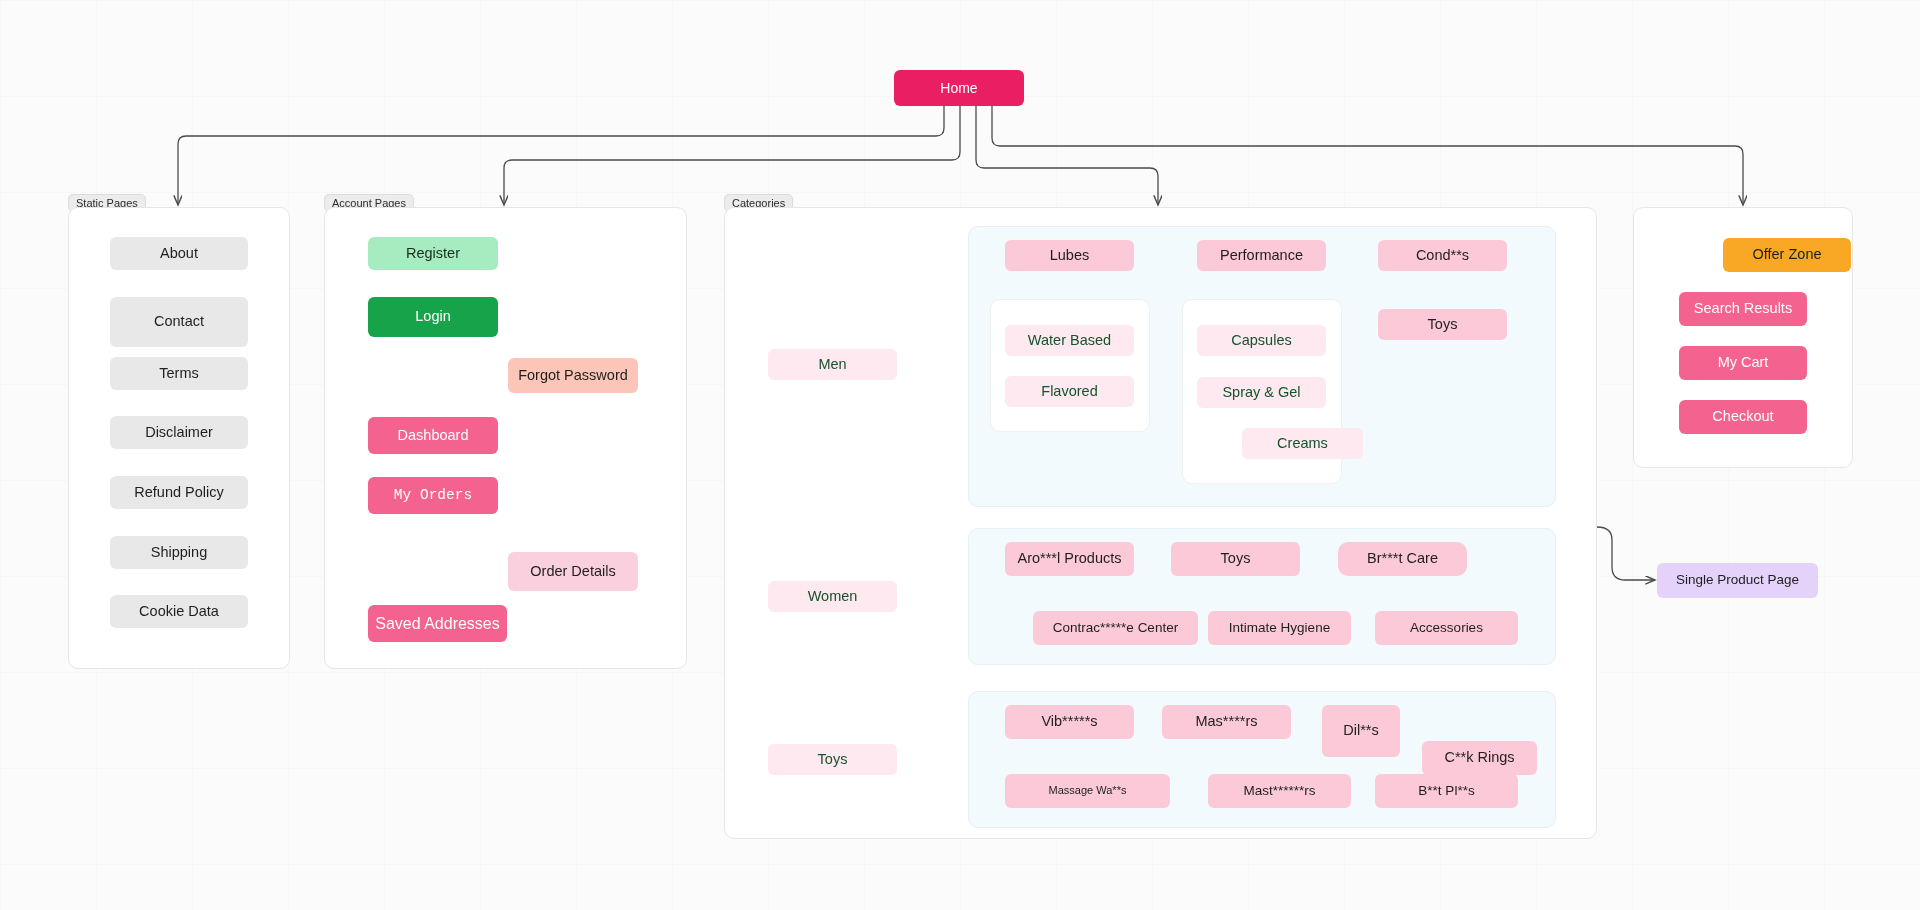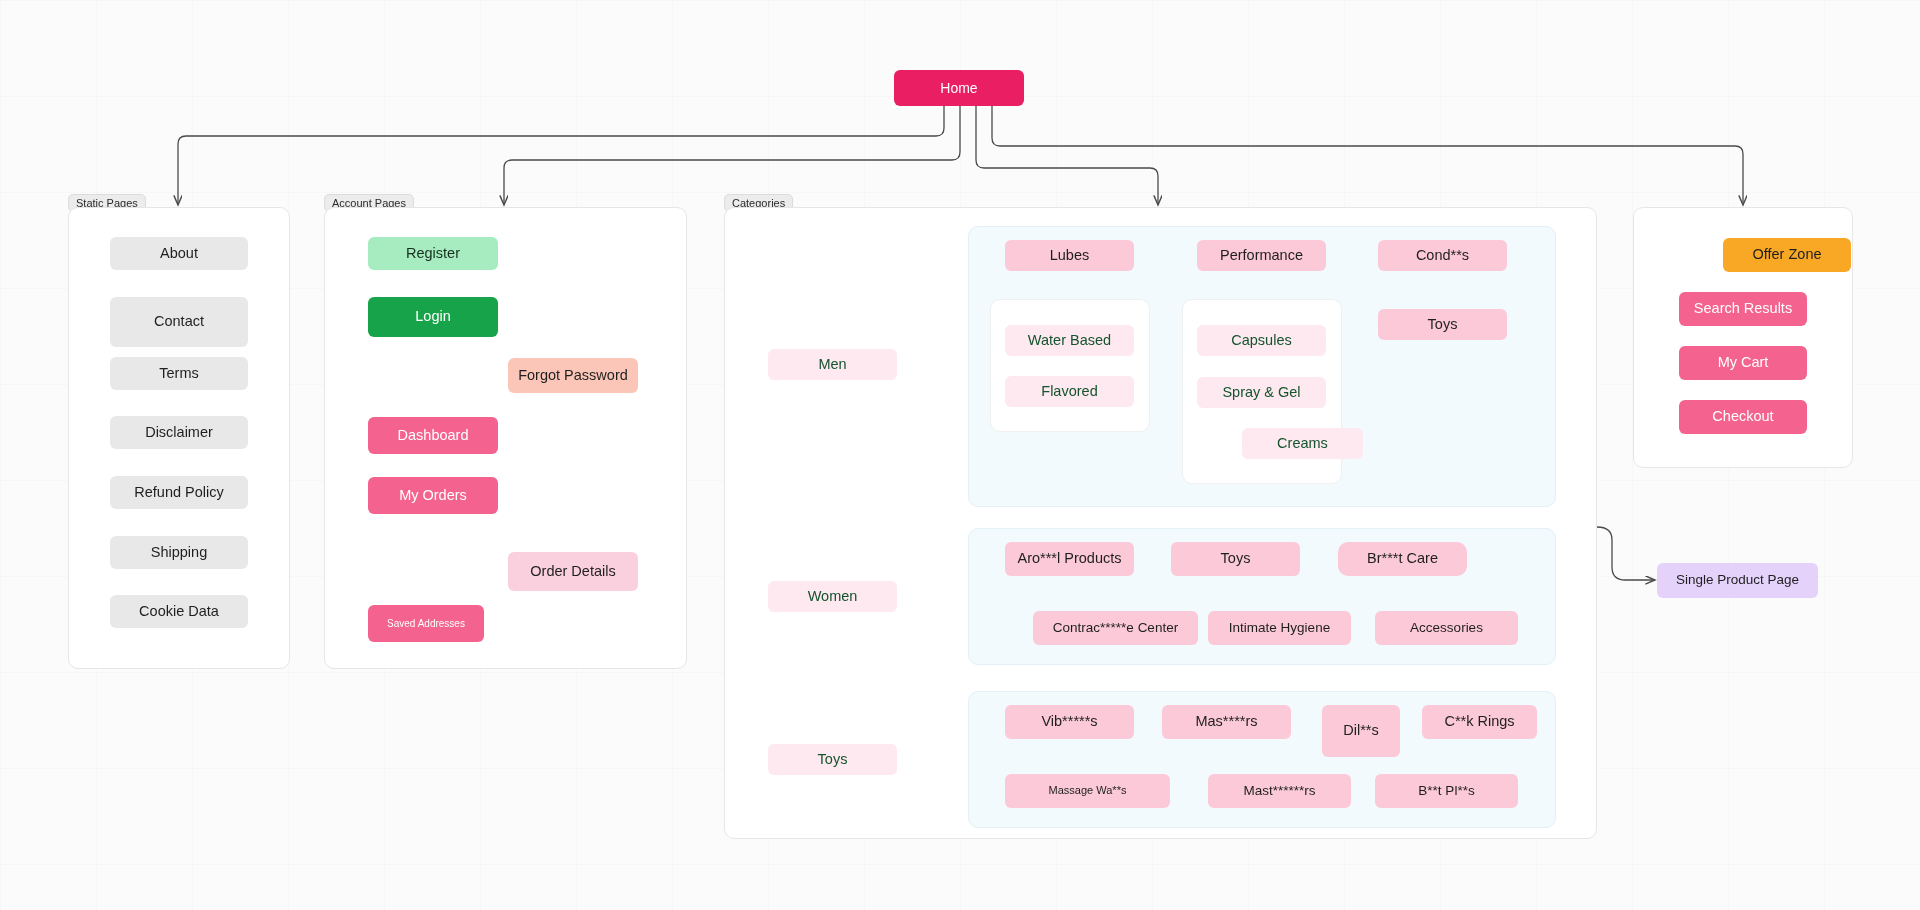--- a/index.html
+++ b/index.html
@@ -127,23 +127,23 @@
   <div class="node n-grey" style="left:110px; top:536px; width:138px; height:33px;">Shipping</div>
   <div class="node n-grey" style="left:110px; top:595px; width:138px; height:33px;">Cookie Data</div>
 
   <span class="group-label" style="left:324px; top:194px;">Account Pages</span>
   <div class="group" style="left:324px; top:207px; width:363px; height:462px;"></div>
 
   <div class="node n-green-lt" style="left:368px; top:237px; width:130px; height:33px;">Register</div>
   <div class="node n-green" style="left:368px; top:297px; width:130px; height:40px;">Login</div>
   <div class="node n-salmon" style="left:508px; top:358px; width:130px; height:35px;">Forgot Password</div>
   <div class="node n-pink" style="left:368px; top:417px; width:130px; height:37px;">Dashboard</div>
-  <div class="node n-pink" style="left:368px; top:477px; width:130px; height:37px;">My Orders</div>
+  <div class="node n-pink" style="left:368px; top:477px; width:130px; height:37px;font-family:Liberation Mono, monospace;">My Orders</div>
   <div class="node n-pink-lt" style="left:508px; top:552px; width:130px; height:39px;">Order Details</div>
-  <div class="node n-pink" style="left:368px; top:605px; width:116px; height:37px; font-size:10px;">Saved Addresses</div>
+  <div class="node n-pink" style="left:368px; top:605px; width:139px; height:37px; font-size:16px;">Saved Addresses</div>
 
   <span class="group-label" style="left:724px; top:194px;">Categories</span>
   <div class="group" style="left:724px; top:207px; width:873px; height:632px;"></div>
 
   <div class="node n-pink-3" style="left:768px; top:349px; width:129px; height:31px;">Men</div>
 
   <div class="subcard" style="left:968px; top:226px; width:588px; height:281px;"></div>
 
   <div class="node n-pink-2" style="left:1005px; top:240px; width:129px; height:31px;">Lubes</div>
   <div class="innercard" style="left:990px; top:299px; width:160px; height:133px;"></div>
@@ -170,21 +170,21 @@
   <div class="node n-pink-2" style="left:1208px; top:611px; width:143px; height:34px; font-size:13.5px;">Intimate Hygiene</div>
   <div class="node n-pink-2" style="left:1375px; top:611px; width:143px; height:34px; font-size:13.5px;">Accessories</div>
 
   <div class="node n-pink-3" style="left:768px; top:744px; width:129px; height:31px;">Toys</div>
 
   <div class="subcard" style="left:968px; top:691px; width:588px; height:137px;"></div>
 
   <div class="node n-pink-2" style="left:1005px; top:705px; width:129px; height:34px;">Vib*****s</div>
   <div class="node n-pink-2" style="left:1162px; top:705px; width:129px; height:34px;">Mas****rs</div>
   <div class="node n-pink-2" style="left:1322px; top:705px; width:78px; height:52px;">Dil**s</div>
-  <div class="node n-pink-2" style="left:1422px; top:705px; width:115px; height:34px;">C**k Rings</div>
+  <div class="node n-pink-2" style="left:1422px; top:741px; width:115px; height:34px;">C**k Rings</div>
   <div class="node n-pink-2" style="left:1005px; top:774px; width:165px; height:34px; font-size:11px;">Massage Wa**s</div>
   <div class="node n-pink-2" style="left:1208px; top:774px; width:143px; height:34px; font-size:13.5px;">Mast******rs</div>
   <div class="node n-pink-2" style="left:1375px; top:774px; width:143px; height:34px; font-size:13.5px;">B**t Pl**s</div>
 
   <div class="group" style="left:1633px; top:207px; width:220px; height:261px;"></div>
 
   <div class="node n-amber" style="left:1679px; top:238px; width:128px; height:34px;margin-left:44px;">Offer Zone</div>
   <div class="node n-pink" style="left:1679px; top:292px; width:128px; height:34px;">Search Results</div>
   <div class="node n-pink" style="left:1679px; top:346px; width:128px; height:34px;">My Cart</div>
   <div class="node n-pink" style="left:1679px; top:400px; width:128px; height:34px;">Checkout</div>

